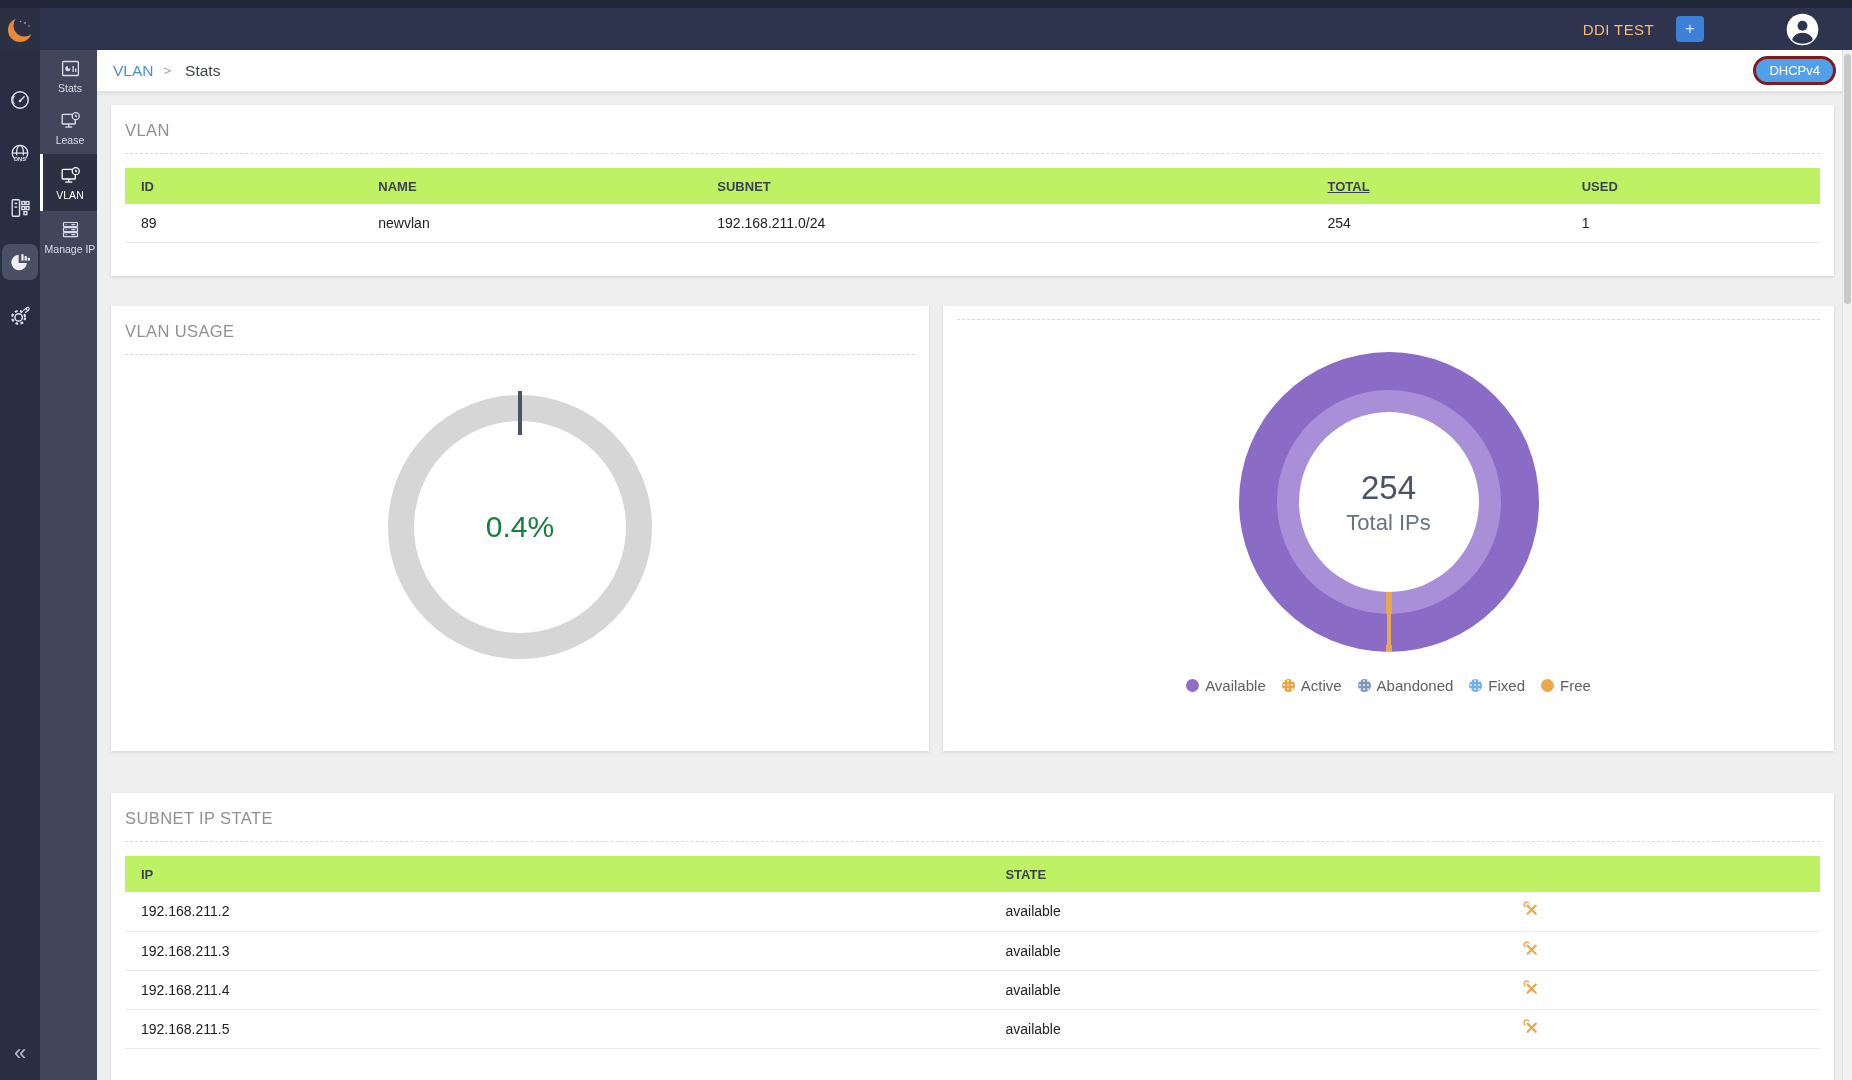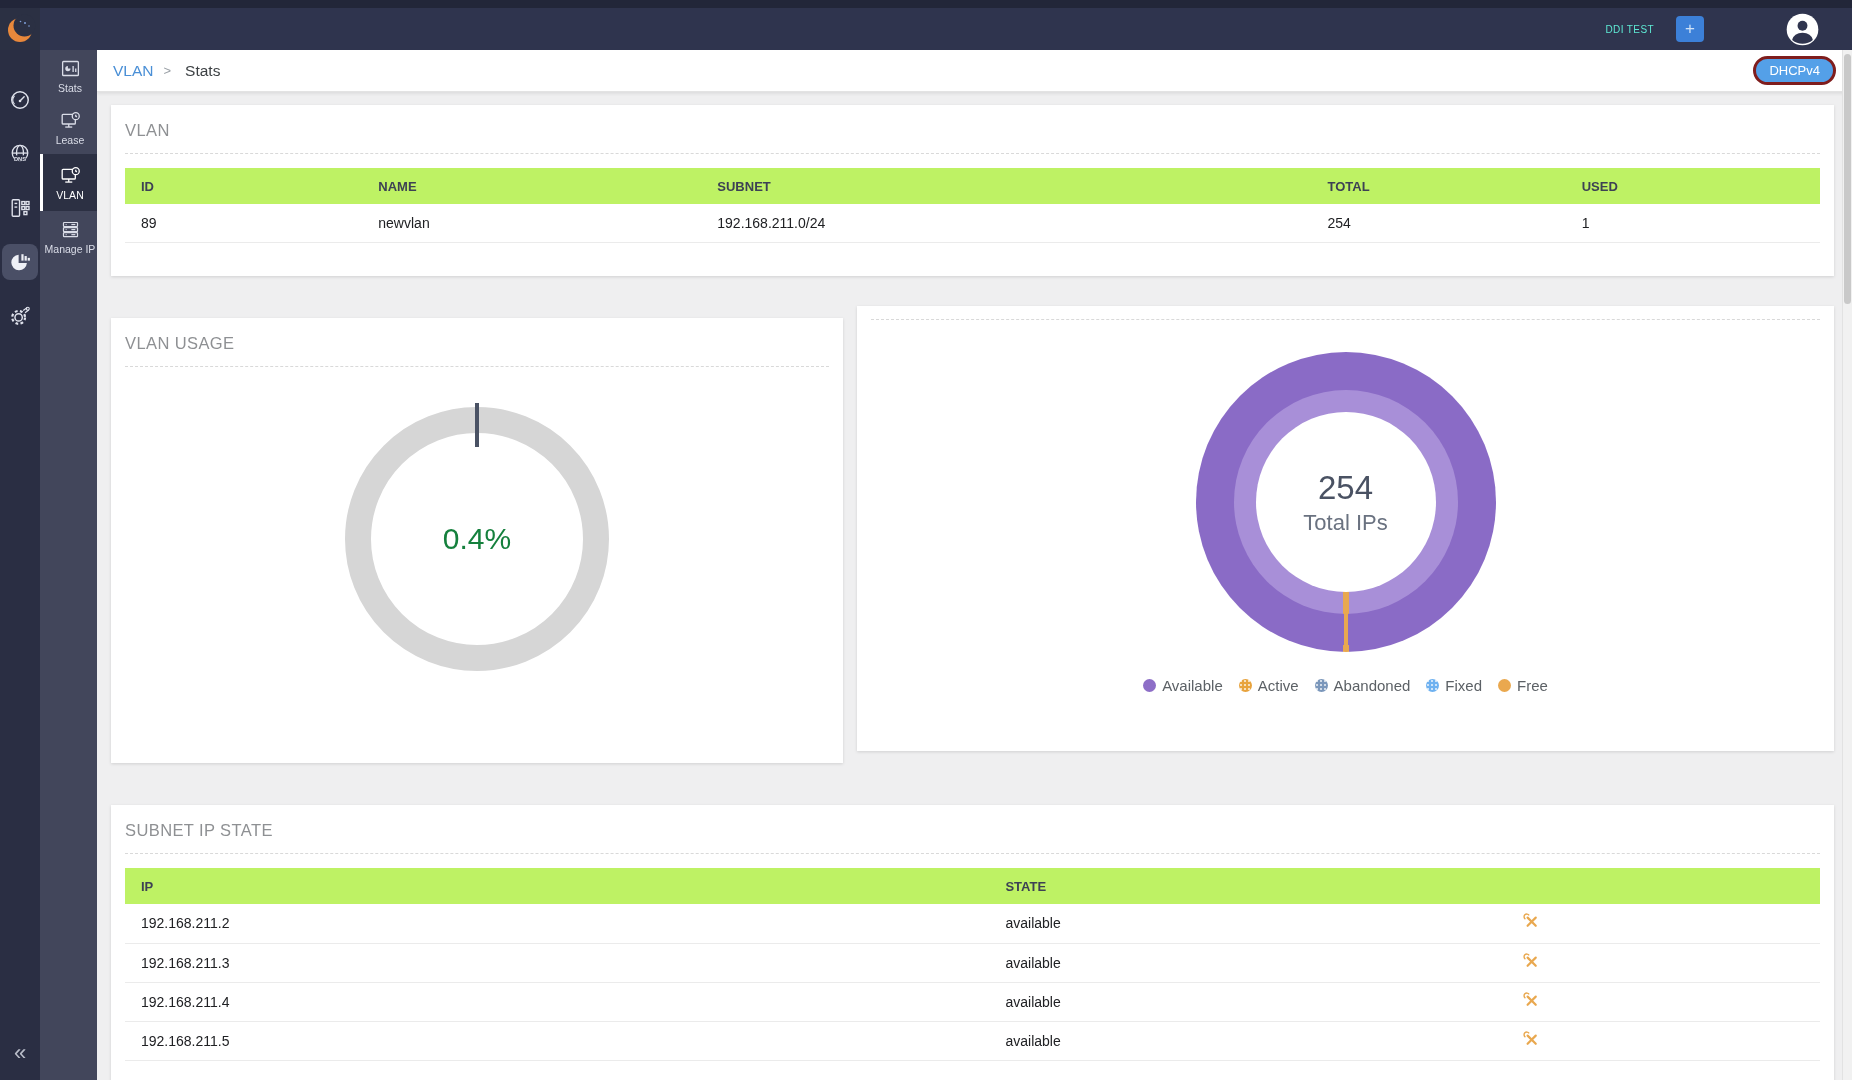--- a/index.html
+++ b/index.html
@@ -7,21 +7,21 @@
     font-family:"Liberation Sans", sans-serif; background:#efeff0; }
   .app { position:relative; width:1852px; height:1080px; }
 
   
   .topstrip { position:absolute; left:0; top:0; width:100%; height:8px; background:#222639; z-index:6; }
   .navbar { position:absolute; left:0; top:0; width:100%; height:50px; background:#2f344e; z-index:5;
     display:flex; align-items:center; }
   .navbar-left-dark { position:absolute; left:0; top:0; width:40px; height:50px; background:#2b3043; }
   .logo { position:absolute; left:6px; top:14px; width:30px; height:30px; }
   .navbar-right { position:absolute; right:0; top:8px; height:42px; display:flex; align-items:center; }
-  .org-name { color:#5eead4; font-size:10px; letter-spacing:.4px; }
+  .org-name { color:#fdba74; font-size:15px; letter-spacing:.4px; }
   .add-btn { margin-left:22px; width:28px; height:26px; background:#3c80d8; border:none; border-radius:4px;
     color:#cfe2f8; font-size:17px; line-height:24px; cursor:pointer; }
   .avatar { margin-left:82px; margin-right:33px; width:33px; height:33px; }
 
   
   .primary-sidebar { position:absolute; left:0; top:8px; width:40px; height:1072px; background:#2a2e43; z-index:4;
     display:flex; flex-direction:column; align-items:center; }
   .psb-spacer { height:72px; }
   .psb-item { width:40px; height:40px; margin-bottom:14px; display:flex; align-items:center; justify-content:center; cursor:pointer; }
   .psb-item .wrap { width:36px; height:36px; display:flex; align-items:center; justify-content:center; border-radius:8px; }
@@ -45,30 +45,30 @@
   .crumb-current { color:#3c4043; font-size:15.5px; }
   .badge { margin-left:auto; background:#54a0e8; color:#ffffff; font-size:13px; padding:4px 13px;
     border:3px solid #7f1d1d; border-radius:15px; cursor:pointer; }
 
   .card { background:#ffffff; box-shadow:0 1px 3px rgba(0,0,0,.13); padding:0 14px; }
   .card-title { padding-top:16px; font-size:16.5px; color:#8e9093; letter-spacing:.4px; }
   .dashed { border:none; border-top:1px dashed #d9d9d9; margin-top:13px; }
 
   .vlan-card { margin:13px 18px 0 14px; height:171px; }
   .charts-row { margin:30px 18px 0 14px; display:flex; gap:14px; }
-  .usage-card { width:732px; height:445px;margin-top:12px; }
+  .usage-card { width:818px; height:445px; }
   .ipcount-card { flex:1; height:445px; }
   .ipstate-card { margin:42px 18px 0 14px; height:330px; }
 
   table { width:100%; border-collapse:collapse; margin-top:14px; table-layout:fixed; }
   th { background:#bef264; text-align:left; font-size:13px; color:#3d4154; font-weight:bold;
     height:36px; padding:0 16px; }
   td { font-size:14px; color:#202124; height:38px; padding:0 16px; border-bottom:1px solid #ebebeb; }
   .ipstate-card td { height:39px; }
-  .c-id{width:14%;} .c-name{width:20%;} .c-subnet{width:36%;} .c-total{width:15%;} .c-used{width:15%;}
+  .c-id{width:14%;} .c-name{width:20%;} .c-subnet{width:36%;} .c-total{width:15%;text-decoration:underline;} .c-used{width:15%;}
   .c-ip{width:51%;} .c-state{width:28%;} .c-act{width:8%; text-align:center;} .c-pad{width:13%;}
   td.c-act { text-align:center; padding:0; }
 
   
   .gauge-ring { position:relative; width:264px; height:264px; margin:40px auto 0;
     border:26px solid #d6d6d6; border-radius:50%; }
   .gauge-tick { position:absolute; left:calc(50% - 2px); top:-30px; width:4px; height:44px; background:#4a5264; }
   .gauge-value { position:absolute; inset:0; display:flex; align-items:center; justify-content:center;
     font-size:30px; color:#15803d; }
 

